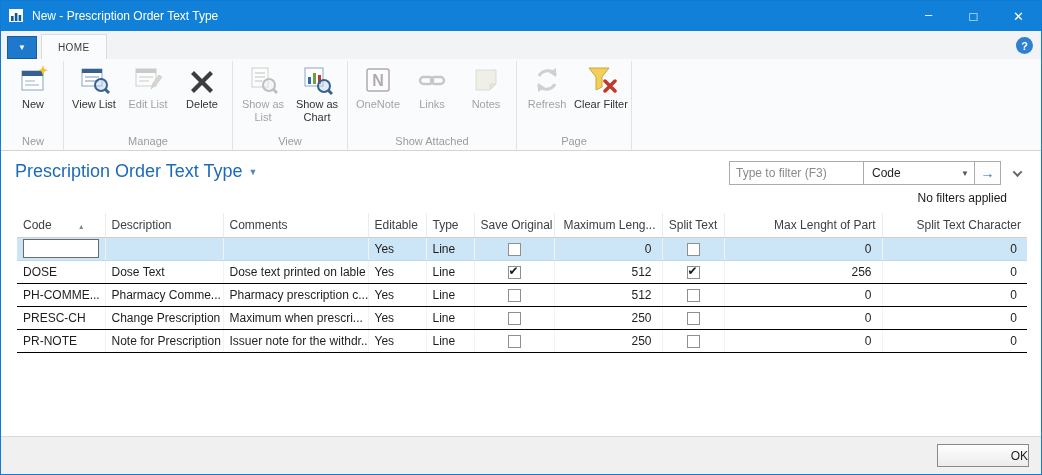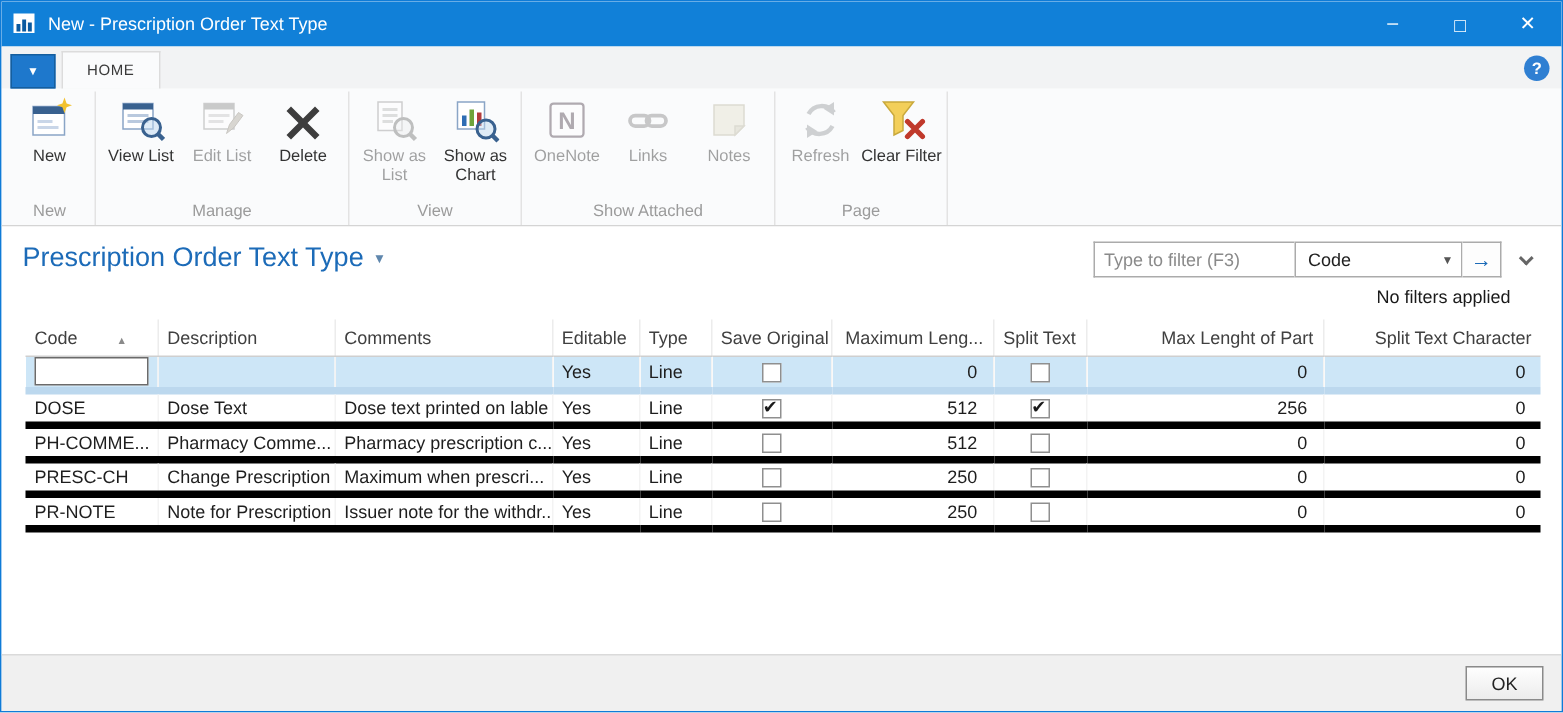--- a/index.html
+++ b/index.html
@@ -62,37 +62,37 @@
   .grid-wrap { margin:8px 16px 0 16px; }
   table.grid { border-collapse:collapse; table-layout:fixed; width:1010px; }
   .grid th { height:24px; font-weight:normal; font-size:12px; color:#404040; padding:0 6px;
              border-bottom:1px solid #cfcfcf; border-right:1px solid #ececec; white-space:nowrap;
              overflow:hidden; text-align:left; }
   .grid th:last-child { border-right:none; }
   .grid th.ar { text-align:right; }
   .grid th.ac { text-align:center; }
   .grid th.col-code { position:relative; }
   .grid th .sort { font-size:7px; color:#8a8a8a; margin-left:26px; }
-  .grid td { height:23px; padding:0 6px; font-size:12px; border-bottom:5px solid #000000;
+  .grid td { height:23px; padding:0 6px; font-size:12px; border-bottom:1px solid #000000;
              border-right:1px solid #f3f3f3; white-space:nowrap; overflow:hidden;margin-left:17px; }
   .grid td:last-child { border-right:none; }
   .grid td.ar { text-align:right; padding-right:10px; }
   .grid td.ac { text-align:center; }
   tr.selected td { background:#cde6f7; border-bottom-color:#bcd8ee; }
   .edit-box { height:19px; width:100%; background:#fff; border:1px solid #6b6b6b; }
   .checkbox { display:inline-block; width:13px; height:13px; border:1px solid #8f8f8f; background:#fff;
               vertical-align:middle; position:relative; }
   .checkbox[data-checked="true"]::after { content:"✔"; position:absolute; left:0; top:-3px;
               font-size:12px; color:#1a1a1a; }
 
   
   .footer { flex:0 0 38px; background:#f0f0f0; border-top:1px solid #dadada; display:flex;
             justify-content:flex-end; align-items:center; padding-right:12px; }
-  .ok-btn { width:52px; height:23px; background:linear-gradient(#fefefe,#ececec); border:1px solid #8a8a8a;
-            font-size:12px; font-family:inherit; color:#222; }
+  .ok-btn { width:92px; height:23px; background:linear-gradient(#fefefe,#ececec); border:1px solid #8a8a8a;
+            font-size:12px; font-family:inherit; color:#222;text-align:right; }
 </style>
 </head>
 <body>
 
 <div class="window">
 
   <div class="titlebar">
     <span class="app-icon">
       <svg viewBox="0 0 16 16" width="16" height="16">
           <rect x="1" y="1" width="14" height="13" fill="#ffffff"></rect>

